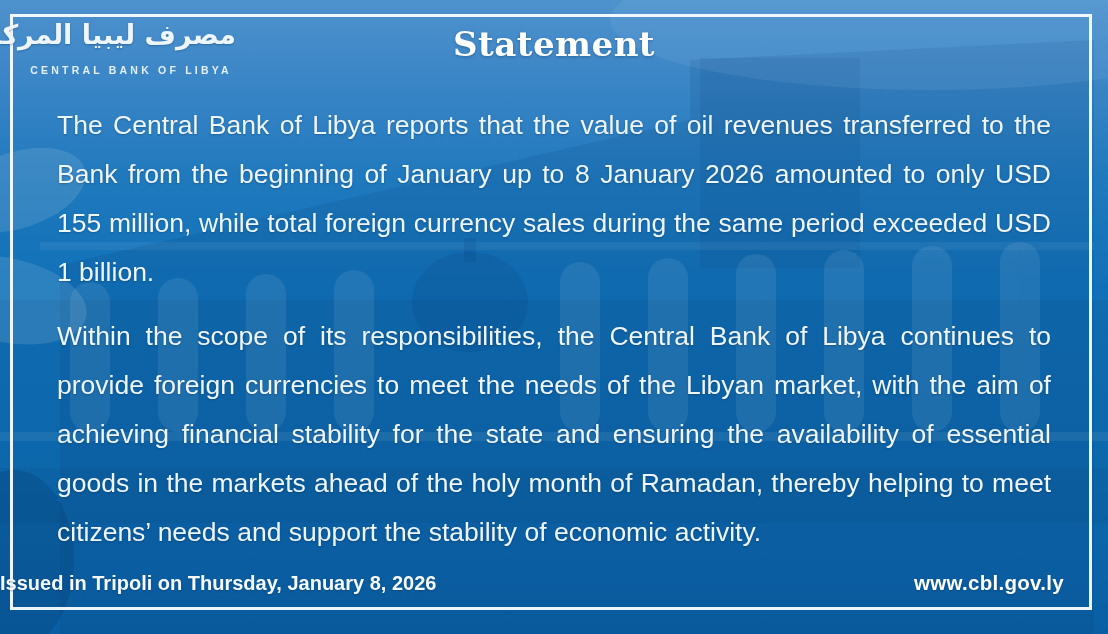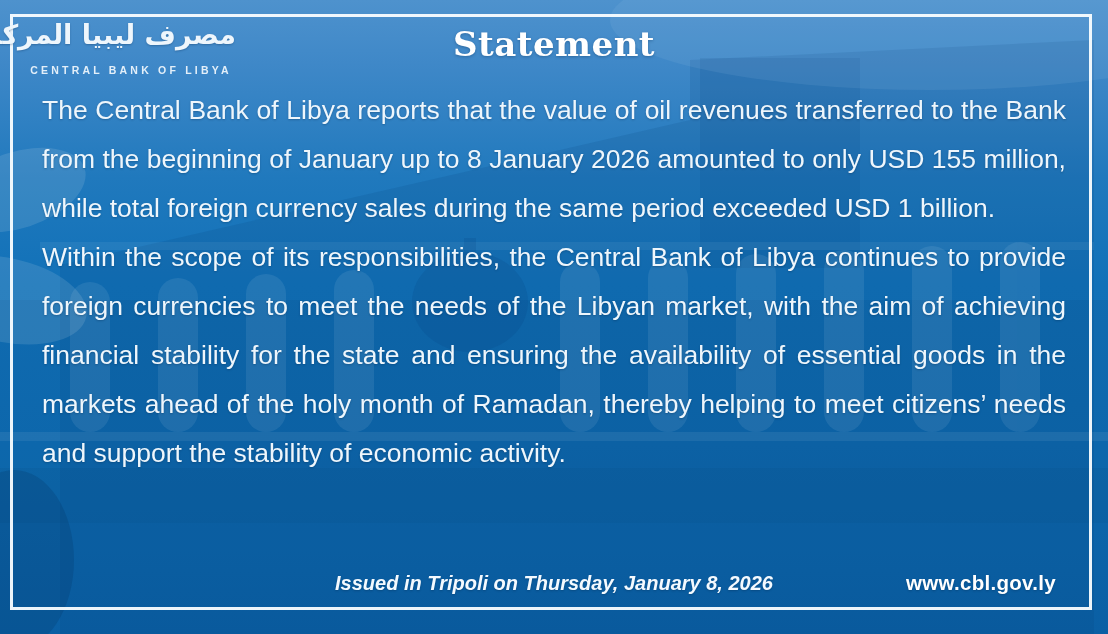--- a/index.html
+++ b/index.html
@@ -74,38 +74,37 @@
     position: absolute;
     left: 42px;
     top: 86px;
     width: 1024px;
     color: #eef6fc;
     font-size: 26.5px;
     line-height: 49px;
     text-shadow: 0 1px 2px rgba(4, 35, 70, 0.3);
   }
   .body-text p {
-    margin: 0;
+    margin: 15px;
     text-align: justify;
   }
   .footer-issued {
     position: absolute;
     left: 0;
     right: 0;
     top: 572px;
-    text-align: center;
+    text-align: left;
     font-weight: bold;
     font-size: 20px;
     color: #f4faff;
     text-shadow: 0 1px 2px rgba(4, 35, 70, 0.3);
-    font-style: italic;
   }
   .footer-site {
     position: absolute;
-    right: 52px;
+    right: 44px;
     top: 571px;
     font-weight: bold;
     font-size: 20.5px;
     letter-spacing: 0.3px;
     color: #ffffff;
     text-shadow: 0 1px 2px rgba(4, 35, 70, 0.3);
   }
 </style>
 </head>
 <body>

